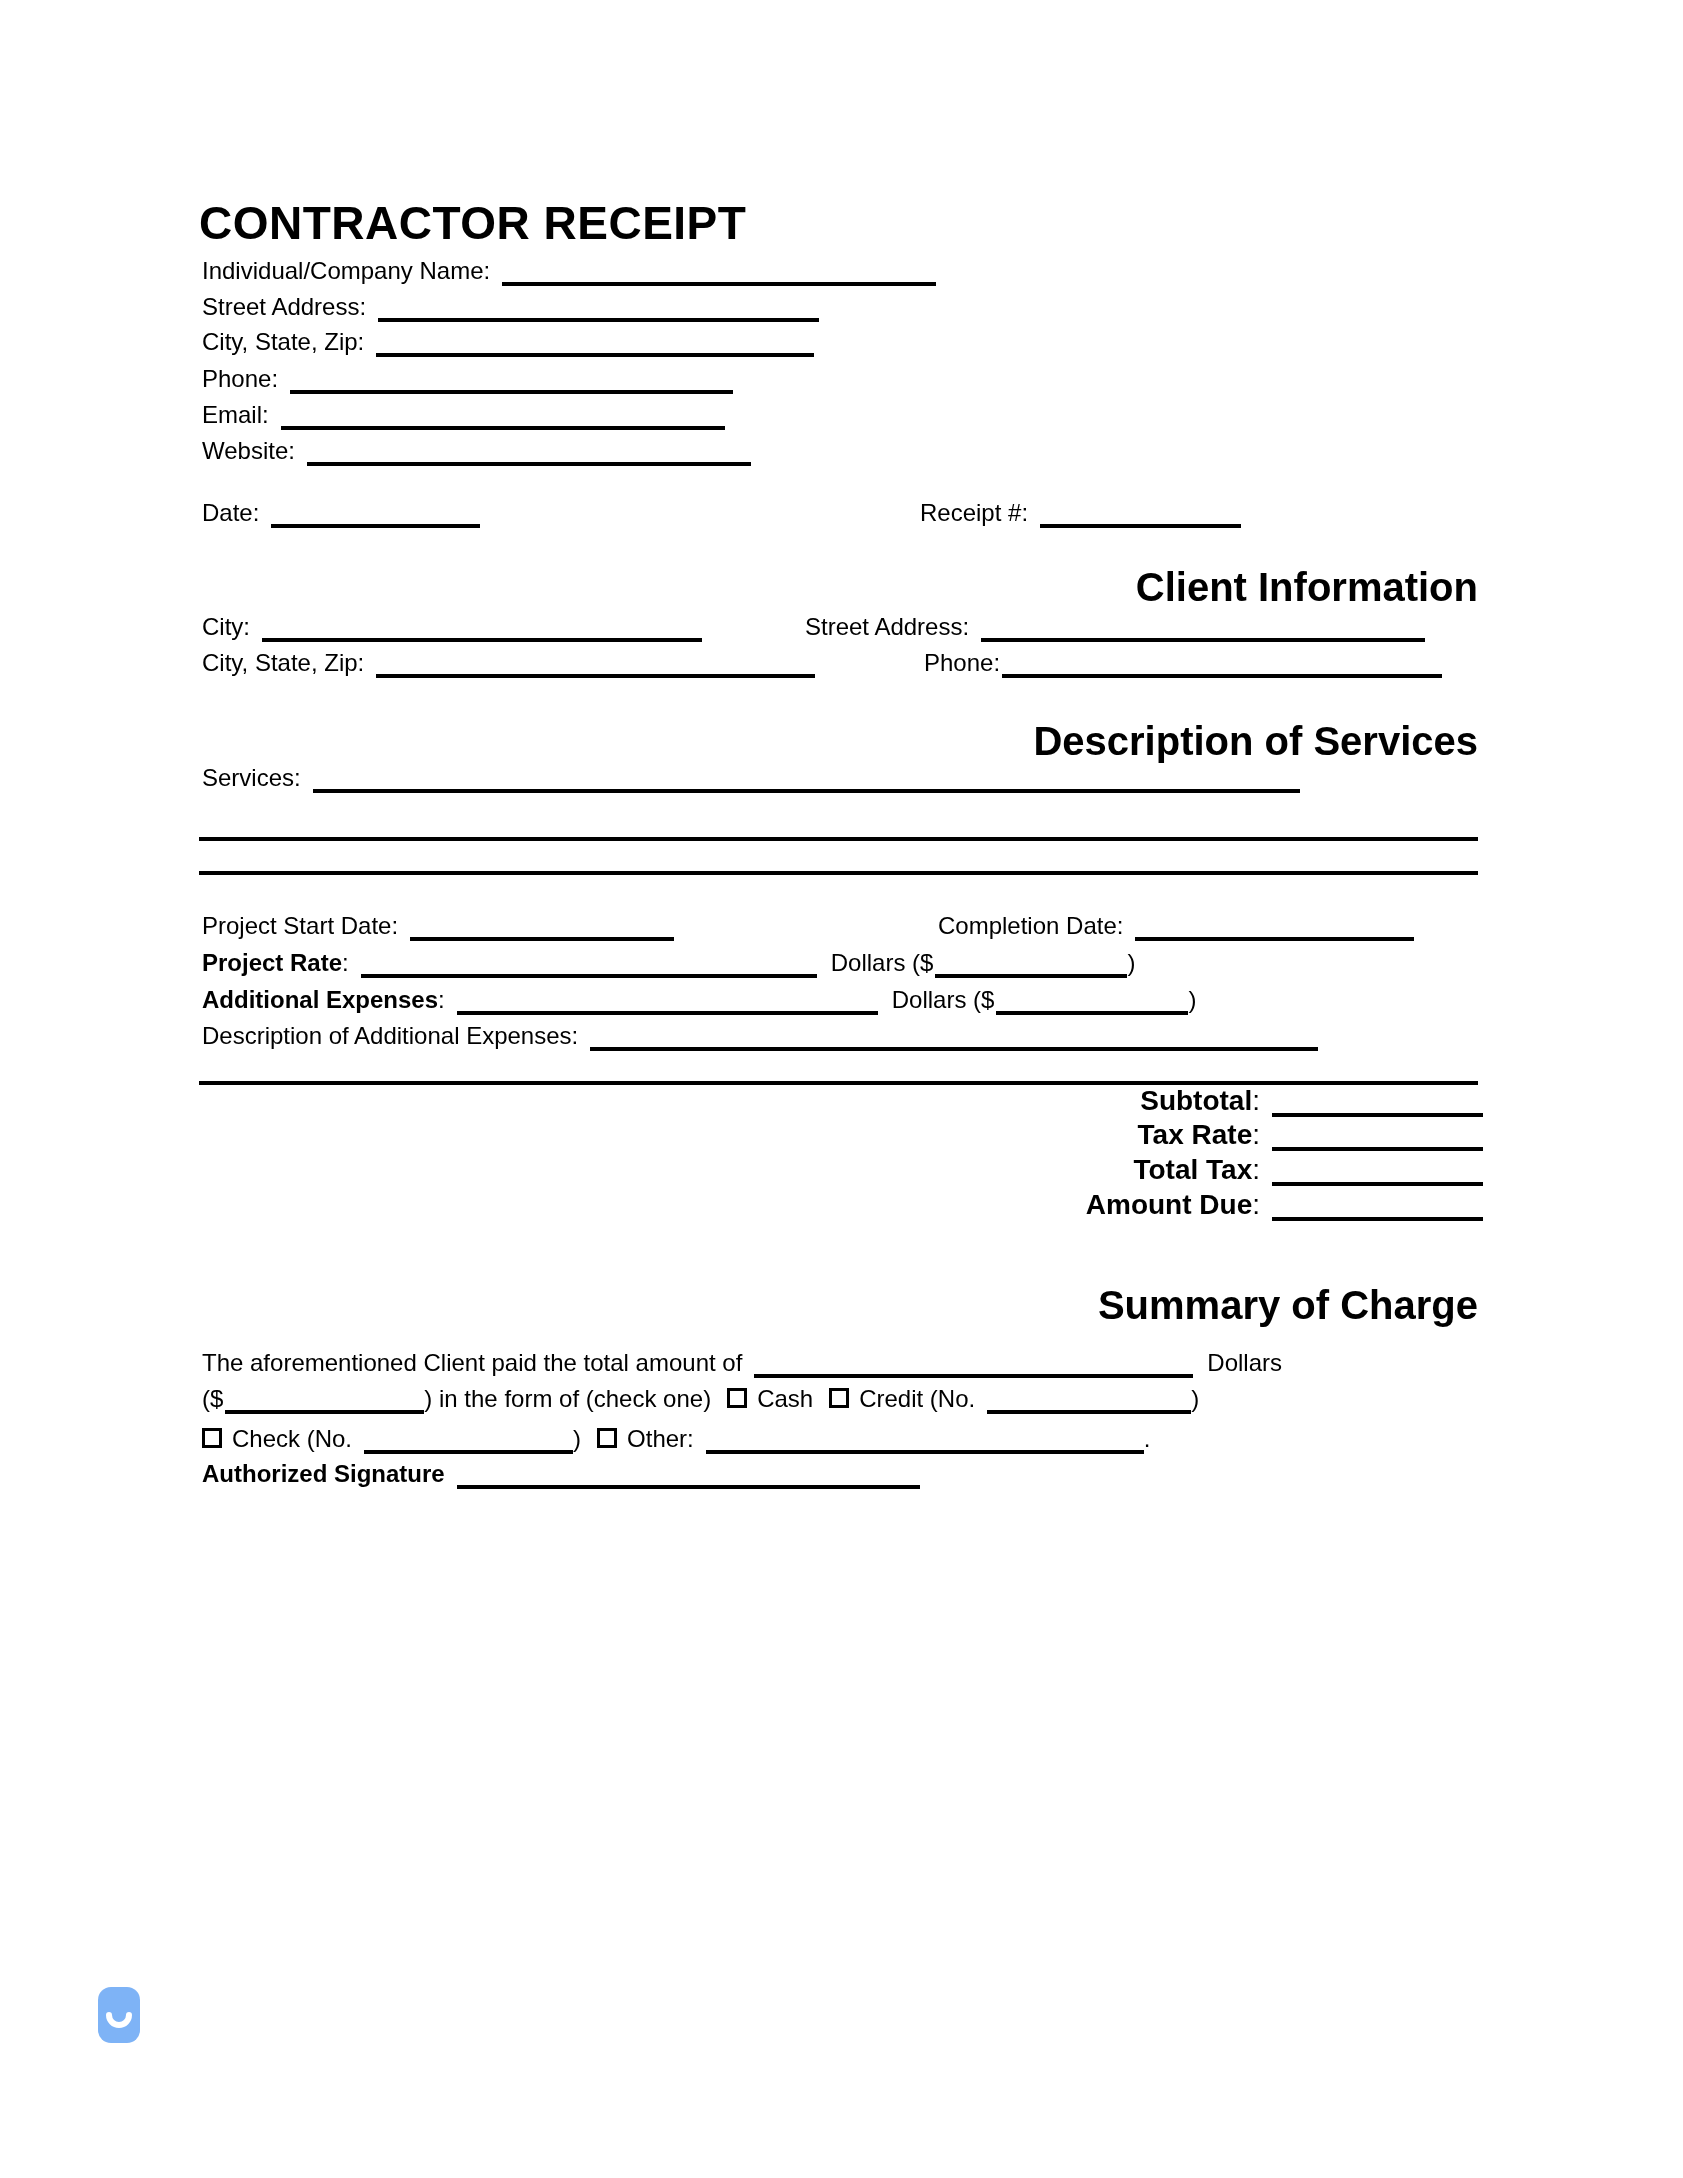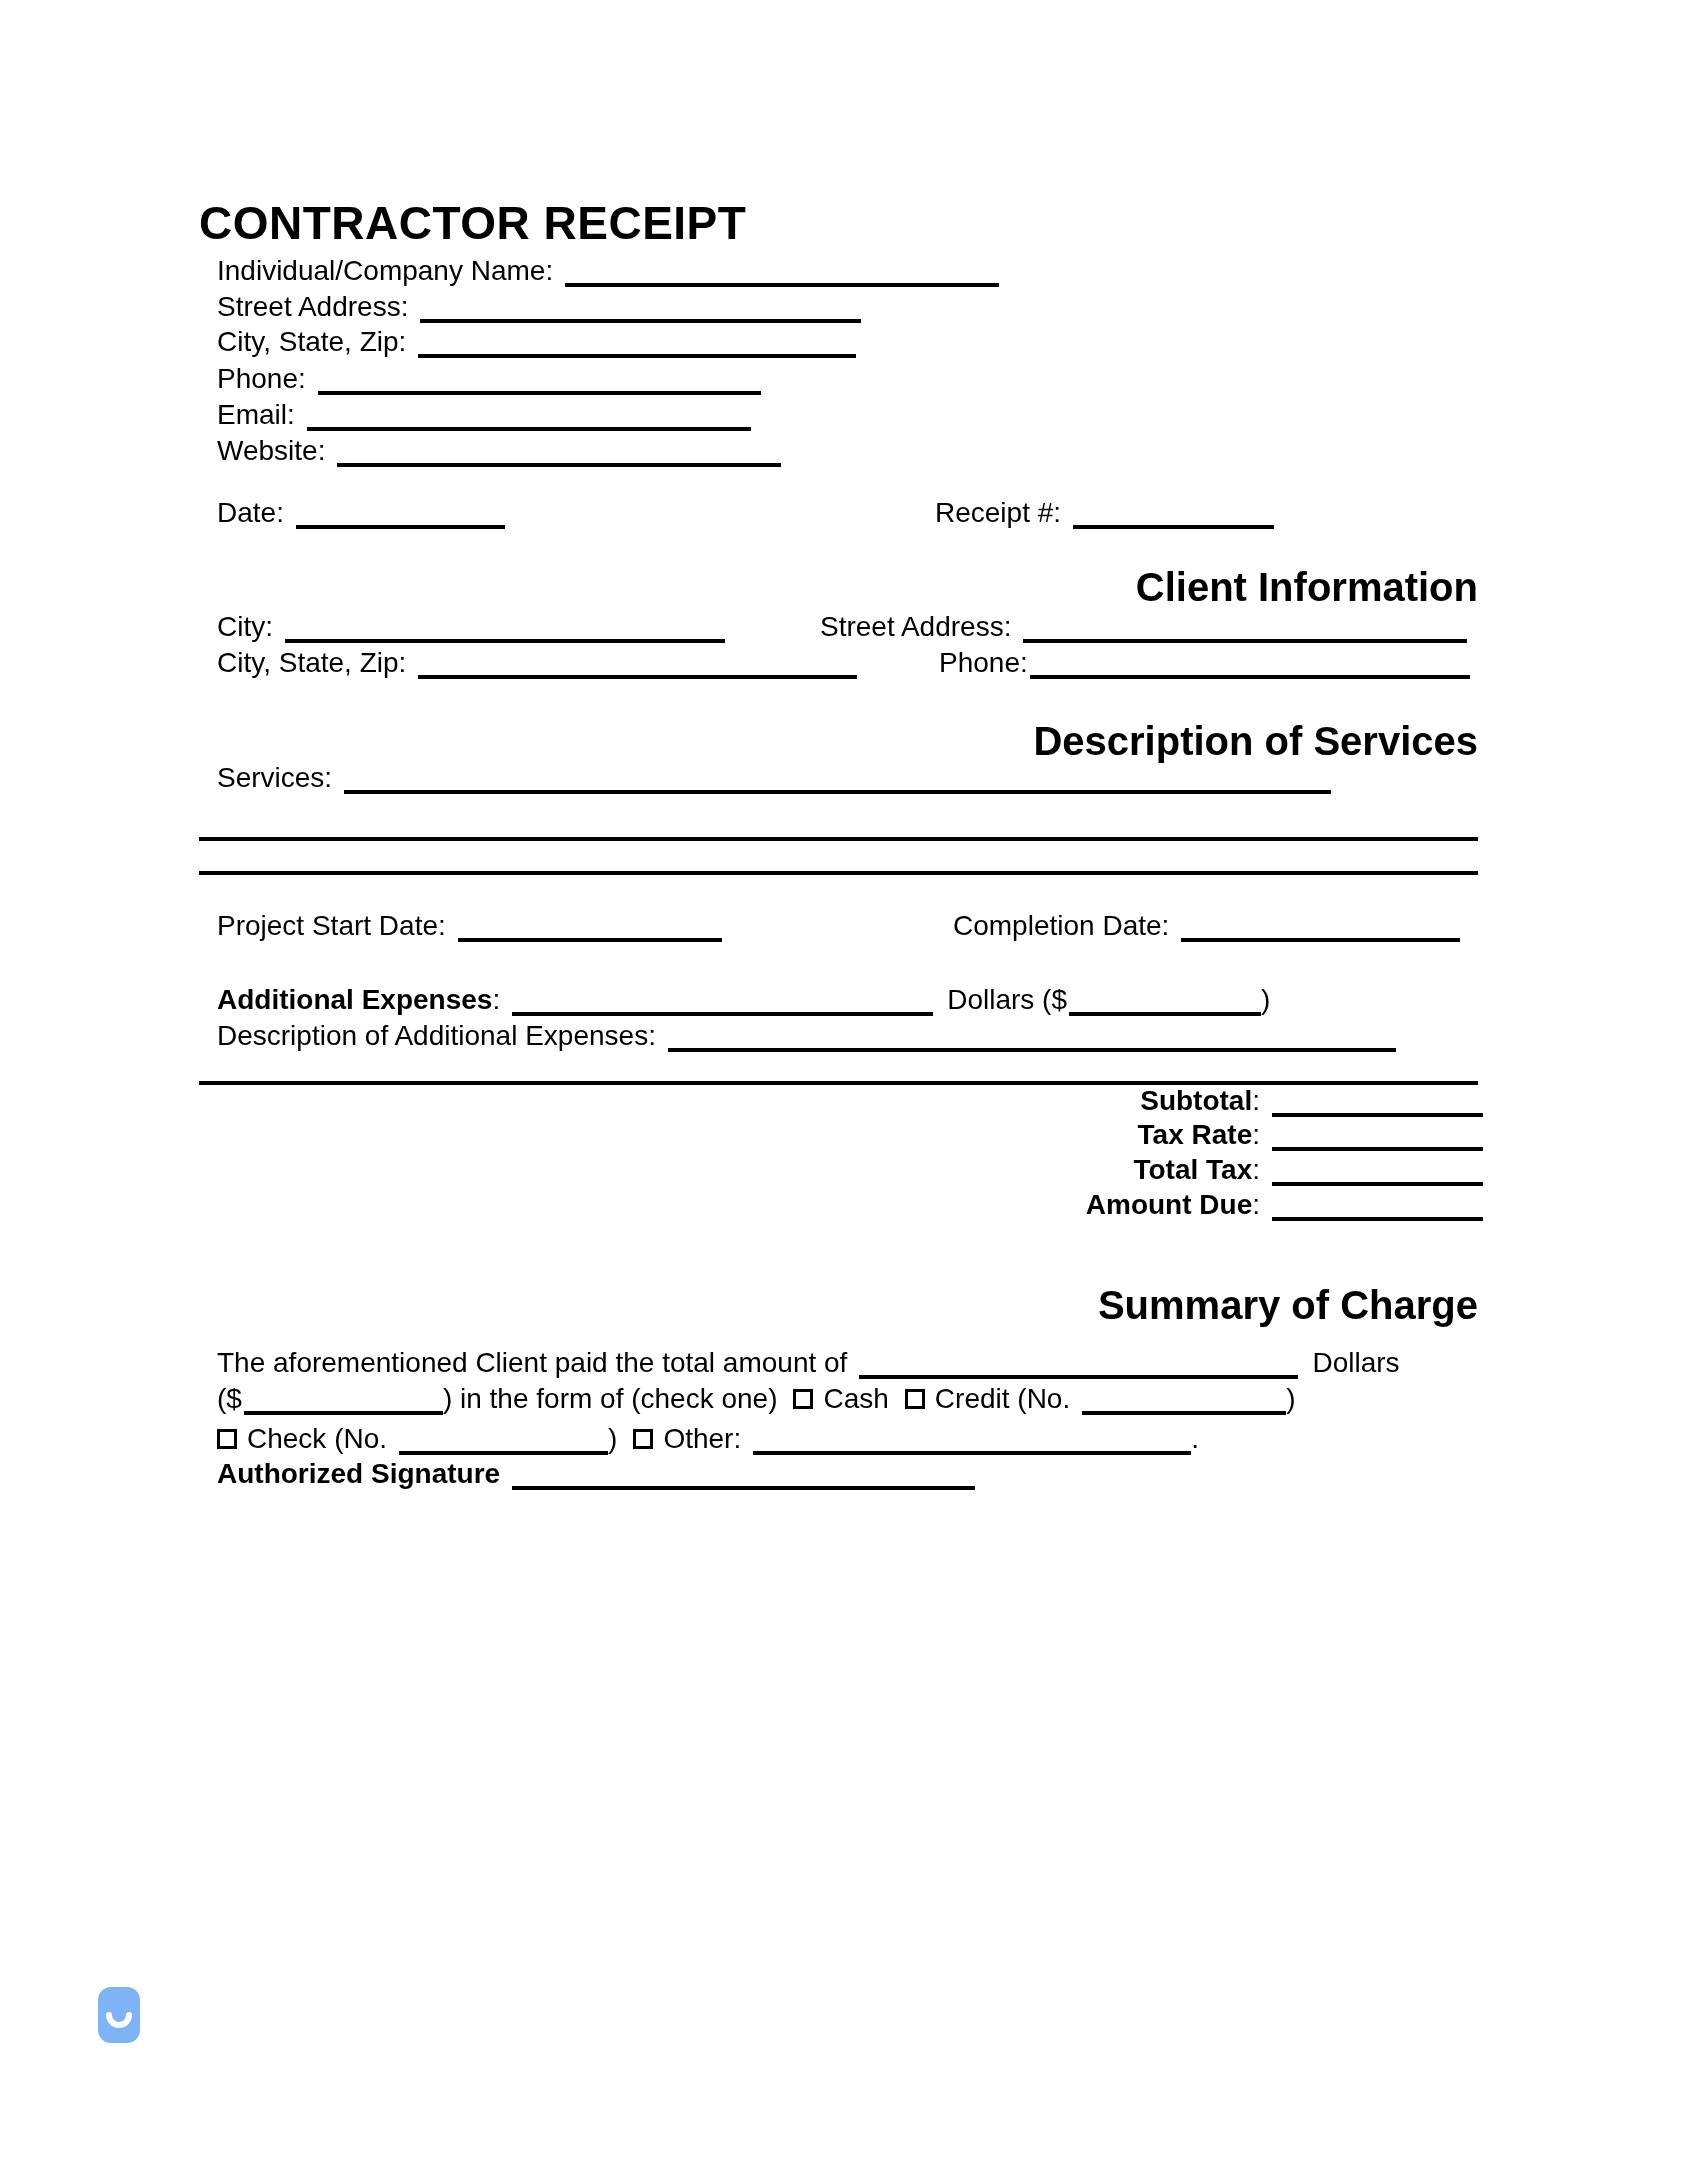--- a/index.html
+++ b/index.html
@@ -5,22 +5,22 @@
   html,body { margin:0; padding:0; background:#ffffff; }
   .page {
     position:relative;
     width:1648px; height:2178px;
     background:#ffffff;
     font-family:"Liberation Sans", sans-serif;
     color:#000000;
     overflow:hidden;
   }
   .row {
-    position:absolute; left:217px;
-    font-size:28px; line-height:34px;
+    position:absolute; left:202px;
+    font-size:24px; line-height:34px;
     white-space:nowrap;
   }
   .title {
     position:absolute; left:199px; top:198px;
     font-size:46px; font-weight:bold; line-height:50px;
     letter-spacing:0.5px;
   }
   .heading {
     position:absolute; left:199px; width:1279px;
     text-align:right;
@@ -112,20 +112,23 @@
   <div class="fullline" style="top:837px"></div>
   <div class="fullline" style="top:871px"></div>
 
   <div class="row" style="top:909px">
     <span>Project Start Date:</span><span class="blank" style="width:264px"></span>
     <span class="abs" style="left:736px">
       <span>Completion Date:</span><span class="blank" style="width:279px"></span>
     </span>
   </div>
 
+  <div class="row" style="top:946px">
+    <span class="b">Project Rate</span><span>:</span><span class="blank" style="width:456px"></span><span class="ml">Dollars ($</span><span class="blank tight" style="width:192px"></span><span>)</span>
+  </div>
 
   <div class="row" style="top:1019px">
     <span>Description of Additional Expenses:</span><span class="blank" style="width:728px"></span>
   </div>
 
   <div class="row" style="top:983px">
     <span class="b">Additional Expenses</span><span>:</span><span class="blank" style="width:421px"></span><span class="ml">Dollars ($</span><span class="blank tight" style="width:192px"></span><span>)</span>
   </div>
   <div class="fullline" style="top:1081px"></div>
 

